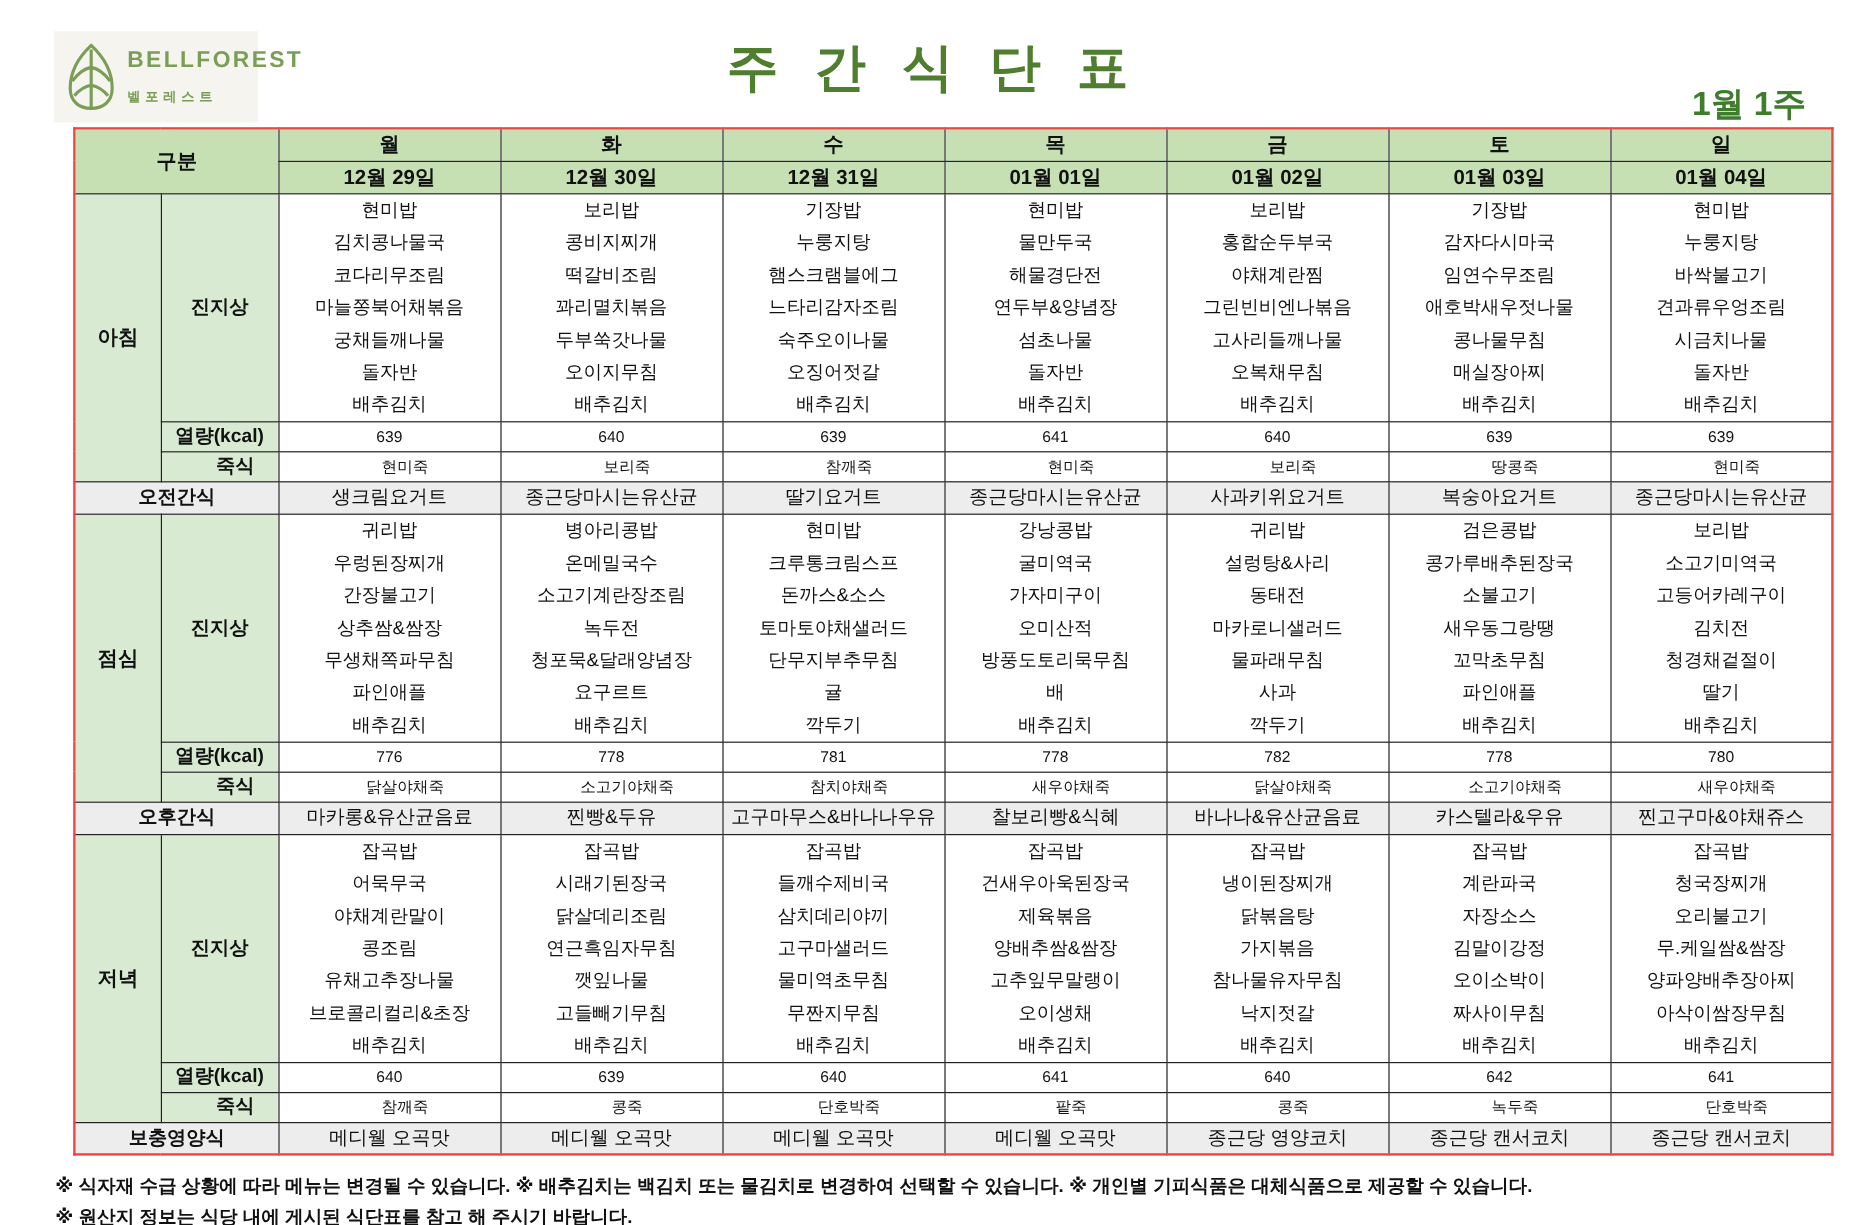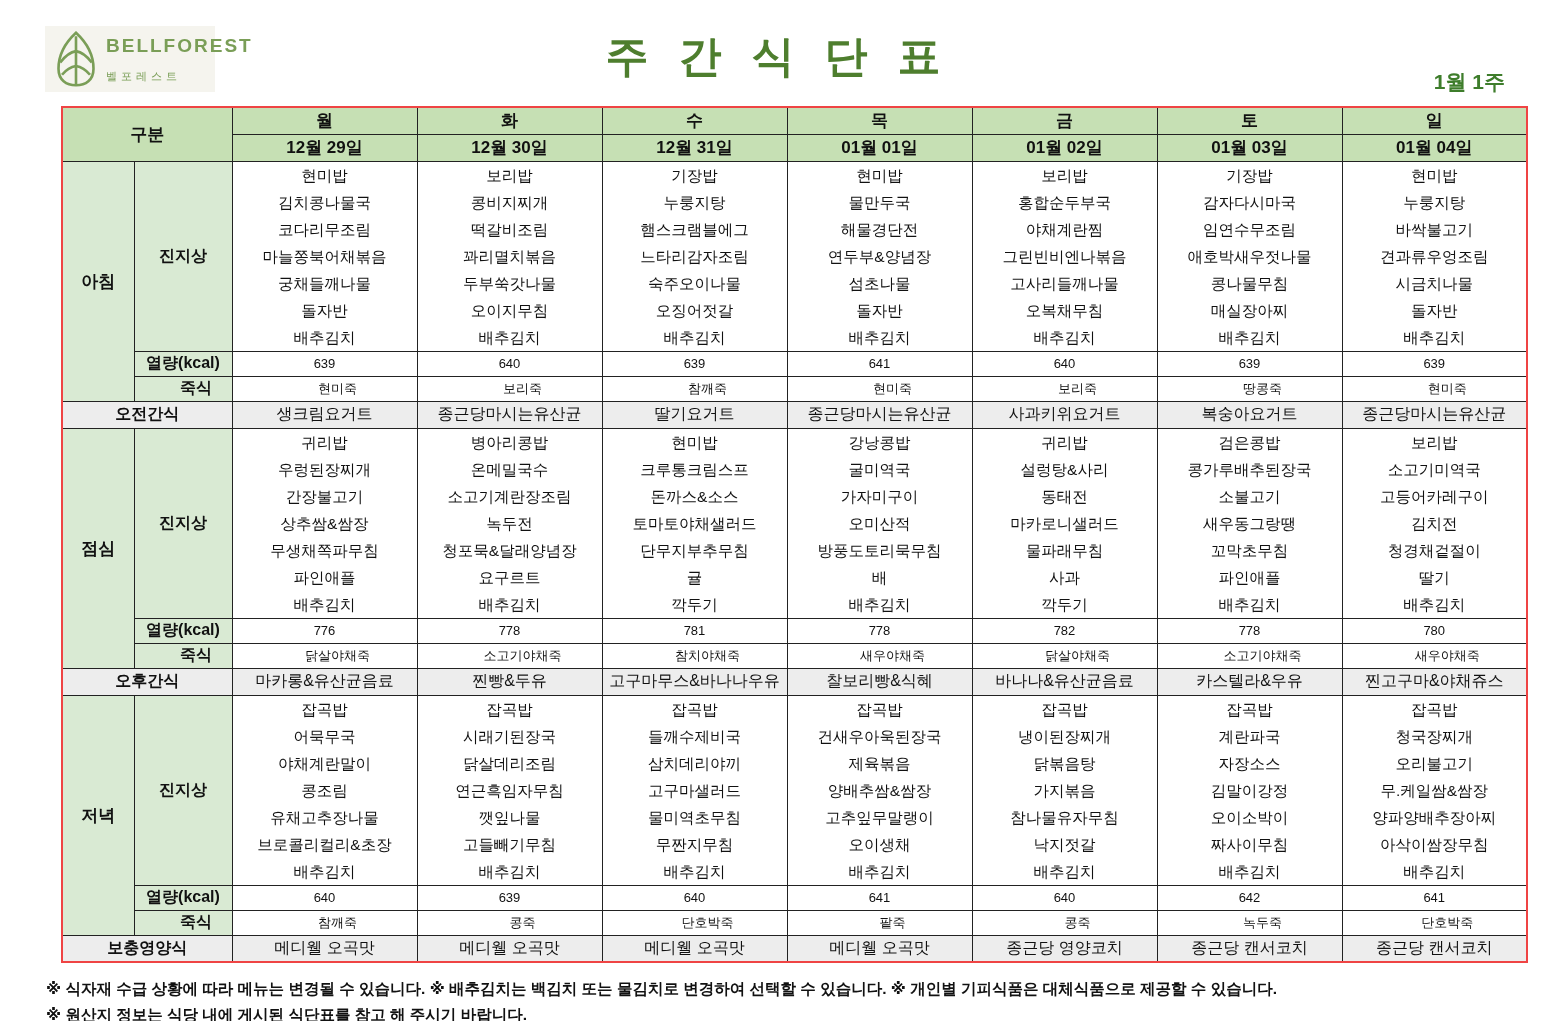--- a/index.html
+++ b/index.html
@@ -2,29 +2,29 @@
 <html><head>
 <meta charset="utf-8">
 <style>
   * { box-sizing: border-box; }
   html,body { margin:0; padding:0; background:#ffffff; }
   body { font-family:"Liberation Sans","DejaVu Sans",sans-serif; color:#111; }
   .page { position:relative; width:1551px; height:1021px; background:#fff; overflow:hidden; }
 
   
   .top { position:relative; height:106px; }
-  .logo-box { position:absolute; left:45px; top:26px; width:170px; height:66px;
+  .logo-box { position:absolute; left:45px; top:26px; width:170px; height:76px;
               background:#f5f4ee; display:flex; align-items:center; gap:9px; padding:5px 10px; }
   .leaf-svg { flex:0 0 auto; }
   .logo-texts { display:flex; flex-direction:column; line-height:1.1; }
   .logo-name { font-size:19px; font-weight:bold; color:#7a9e57; letter-spacing:2px; }
-  .logo-sub  { font-size:11px; font-weight:normal; color:#7a9e57; letter-spacing:4px; margin-top:13px; }
+  .logo-sub  { font-size:11px; font-weight:bold; color:#7a9e57; letter-spacing:4px; margin-top:13px; }
   .page-title { position:absolute; left:4px; right:0; top:28px; text-align:center;
                 font-size:43px; font-weight:bold; color:#4e7e2e; letter-spacing:9px; }
-  .week-label { position:absolute; right:46px; top:68px; font-size:21px; font-weight:bold; color:#3e7d2b; }
+  .week-label { position:absolute; right:46px; top:68px; font-size:28px; font-weight:bold; color:#3e7d2b; }
 
   
   table.menu { border-collapse:collapse; margin-left:61px; table-layout:fixed;
                border:2px solid #ef4444; }
   .menu th, .menu td { border:1px solid #222; padding:0 2px; text-align:center;
                        vertical-align:middle; overflow:hidden; }
   .hdr  { background:#c6e0b4; font-size:17px; font-weight:bold; }
   .side { background:#d9ead3; font-size:16px; font-weight:bold; }
   .side.meal { font-size:17px; }
   .menu-cell { background:#fff; font-size:15.5px; font-weight:400; }

